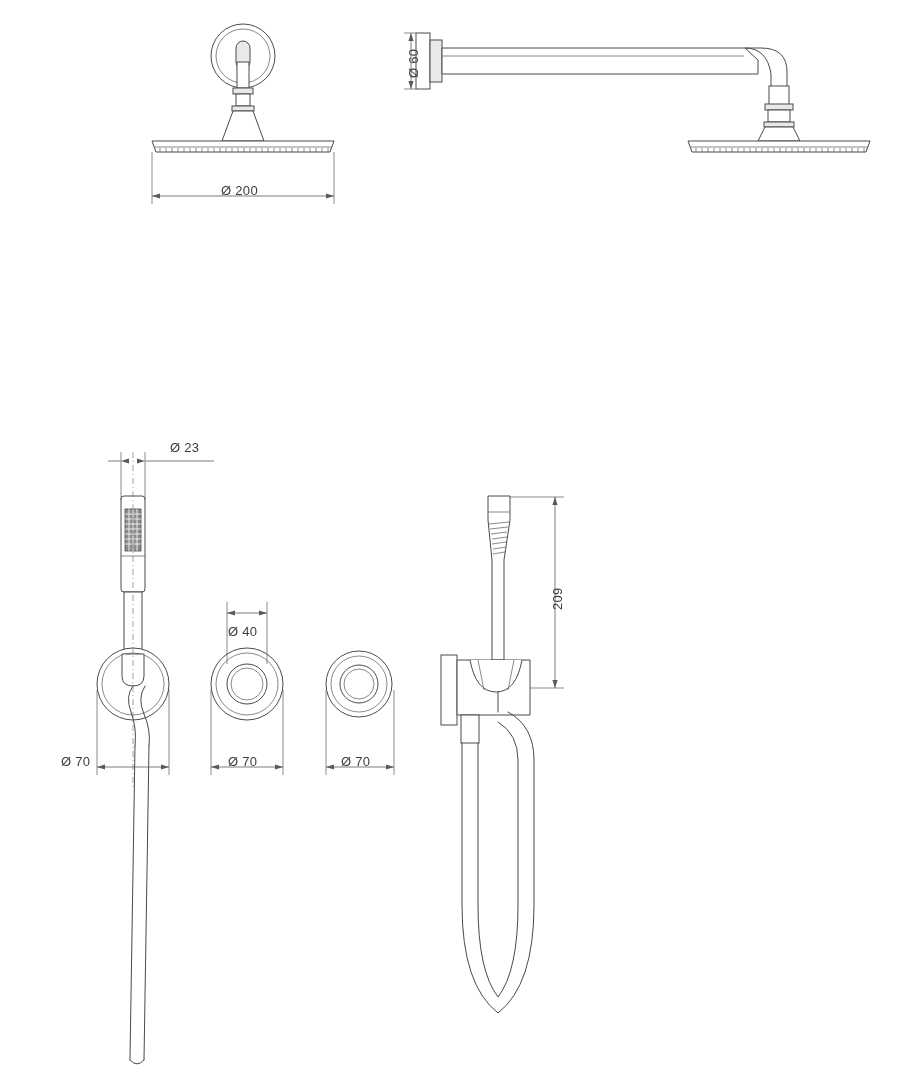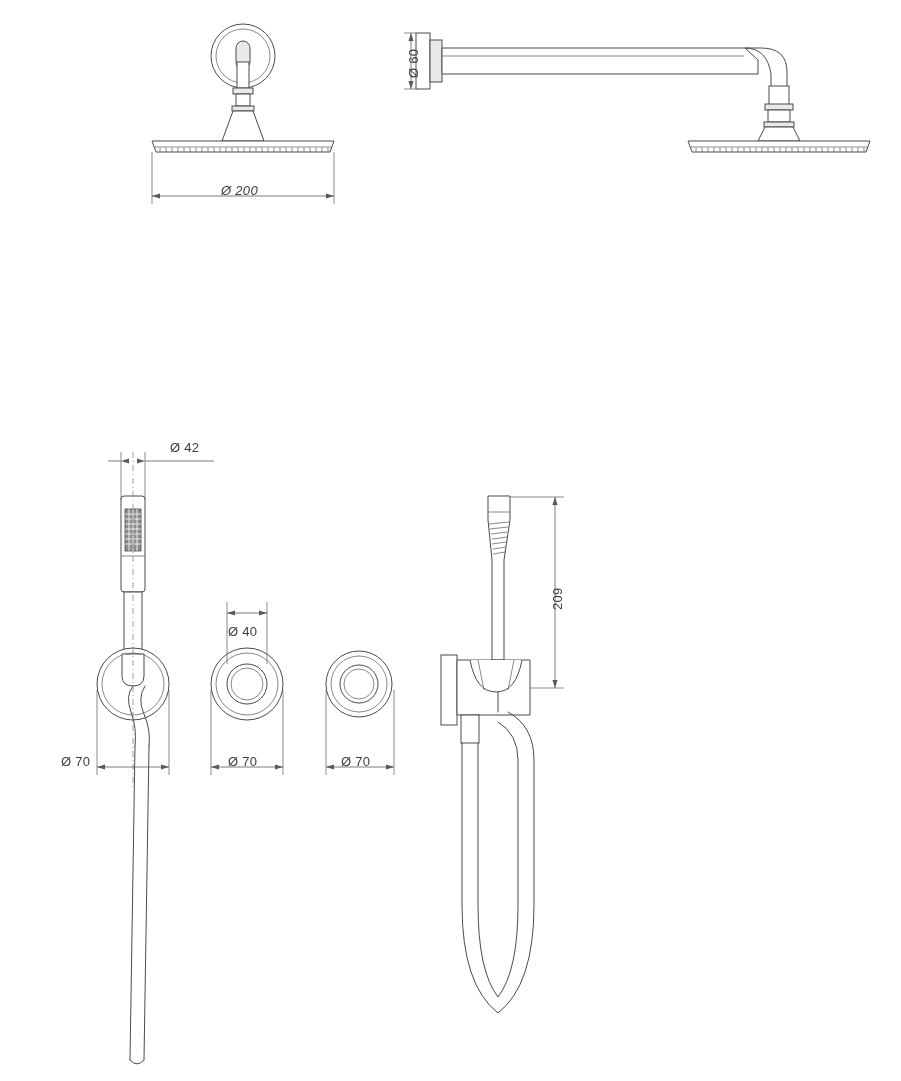--- a/index.html
+++ b/index.html
@@ -310,25 +310,25 @@
 
       <line class="dimext" x1="510" y1="497" x2="564" y2="497"></line>
       <line class="dimext" x1="530" y1="688" x2="564" y2="688"></line>
       <line class="dim" x1="555" y1="497" x2="555" y2="688"></line>
       <path d="M555 497 L552.4 505 L557.6 505 Z" fill="#5a5a5a"></path>
       <path d="M555 688 L552.4 680 L557.6 680 Z" fill="#5a5a5a"></path>
     </g>
 
   </svg>
 
-  <div class="dimlabel" style="left:221px; top:183px;font-style:italic;">Ø 200</div>
+  <div class="dimlabel" style="left:221px; top:183px;">Ø 200</div>
 
   <div class="dimlabel rot" style="left:406px; top:78px;">Ø 60</div>
 
-  <div class="dimlabel" style="left:170px; top:440px;">Ø 42</div>
+  <div class="dimlabel" style="left:170px; top:440px;">Ø 23</div>
 
   <div class="dimlabel" style="left:61px; top:754px;">Ø 70</div>
 
   <div class="dimlabel" style="left:228px; top:592px;margin-top:32px;">Ø 40</div>
 
   <div class="dimlabel" style="left:228px; top:754px;">Ø 70</div>
 
   <div class="dimlabel" style="left:341px; top:754px;">Ø 70</div>
 
   <div class="dimlabel rot" style="left:550px; top:610px;">209</div>

